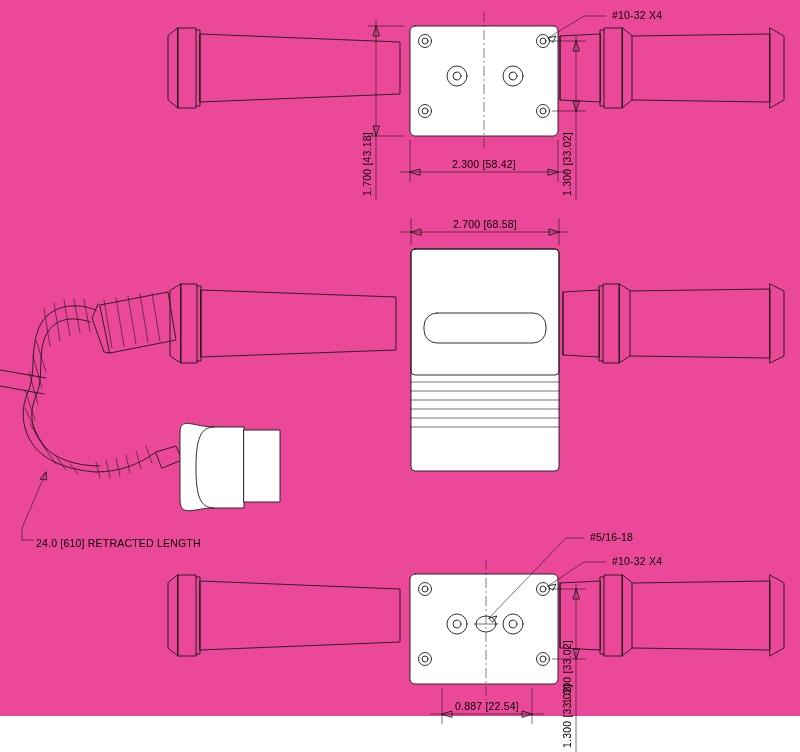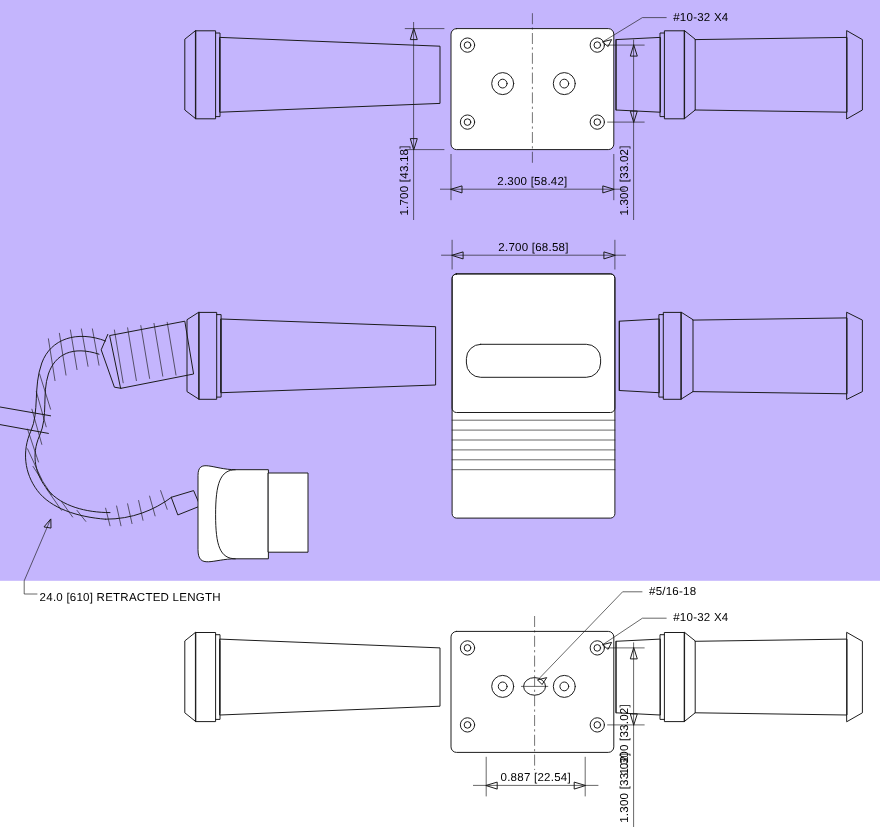--- a/index.html
+++ b/index.html
@@ -10,22 +10,22 @@
   body {
     width: 800px;
     height: 752px;
     font-family: "Liberation Sans", sans-serif;
     color: #000000;
     overflow: hidden;
   }
   #sheet {
     position: relative;
     width: 800px;
-    height: 528px;
-    background: #c4b5fd;
+    height: 716px;
+    background: #ec4899;
   }
   svg#drawing {
     position: absolute;
     left: 0;
     top: 0;
     width: 800px;
     height: 752px;
   }
   .ln {
     fill: none;

